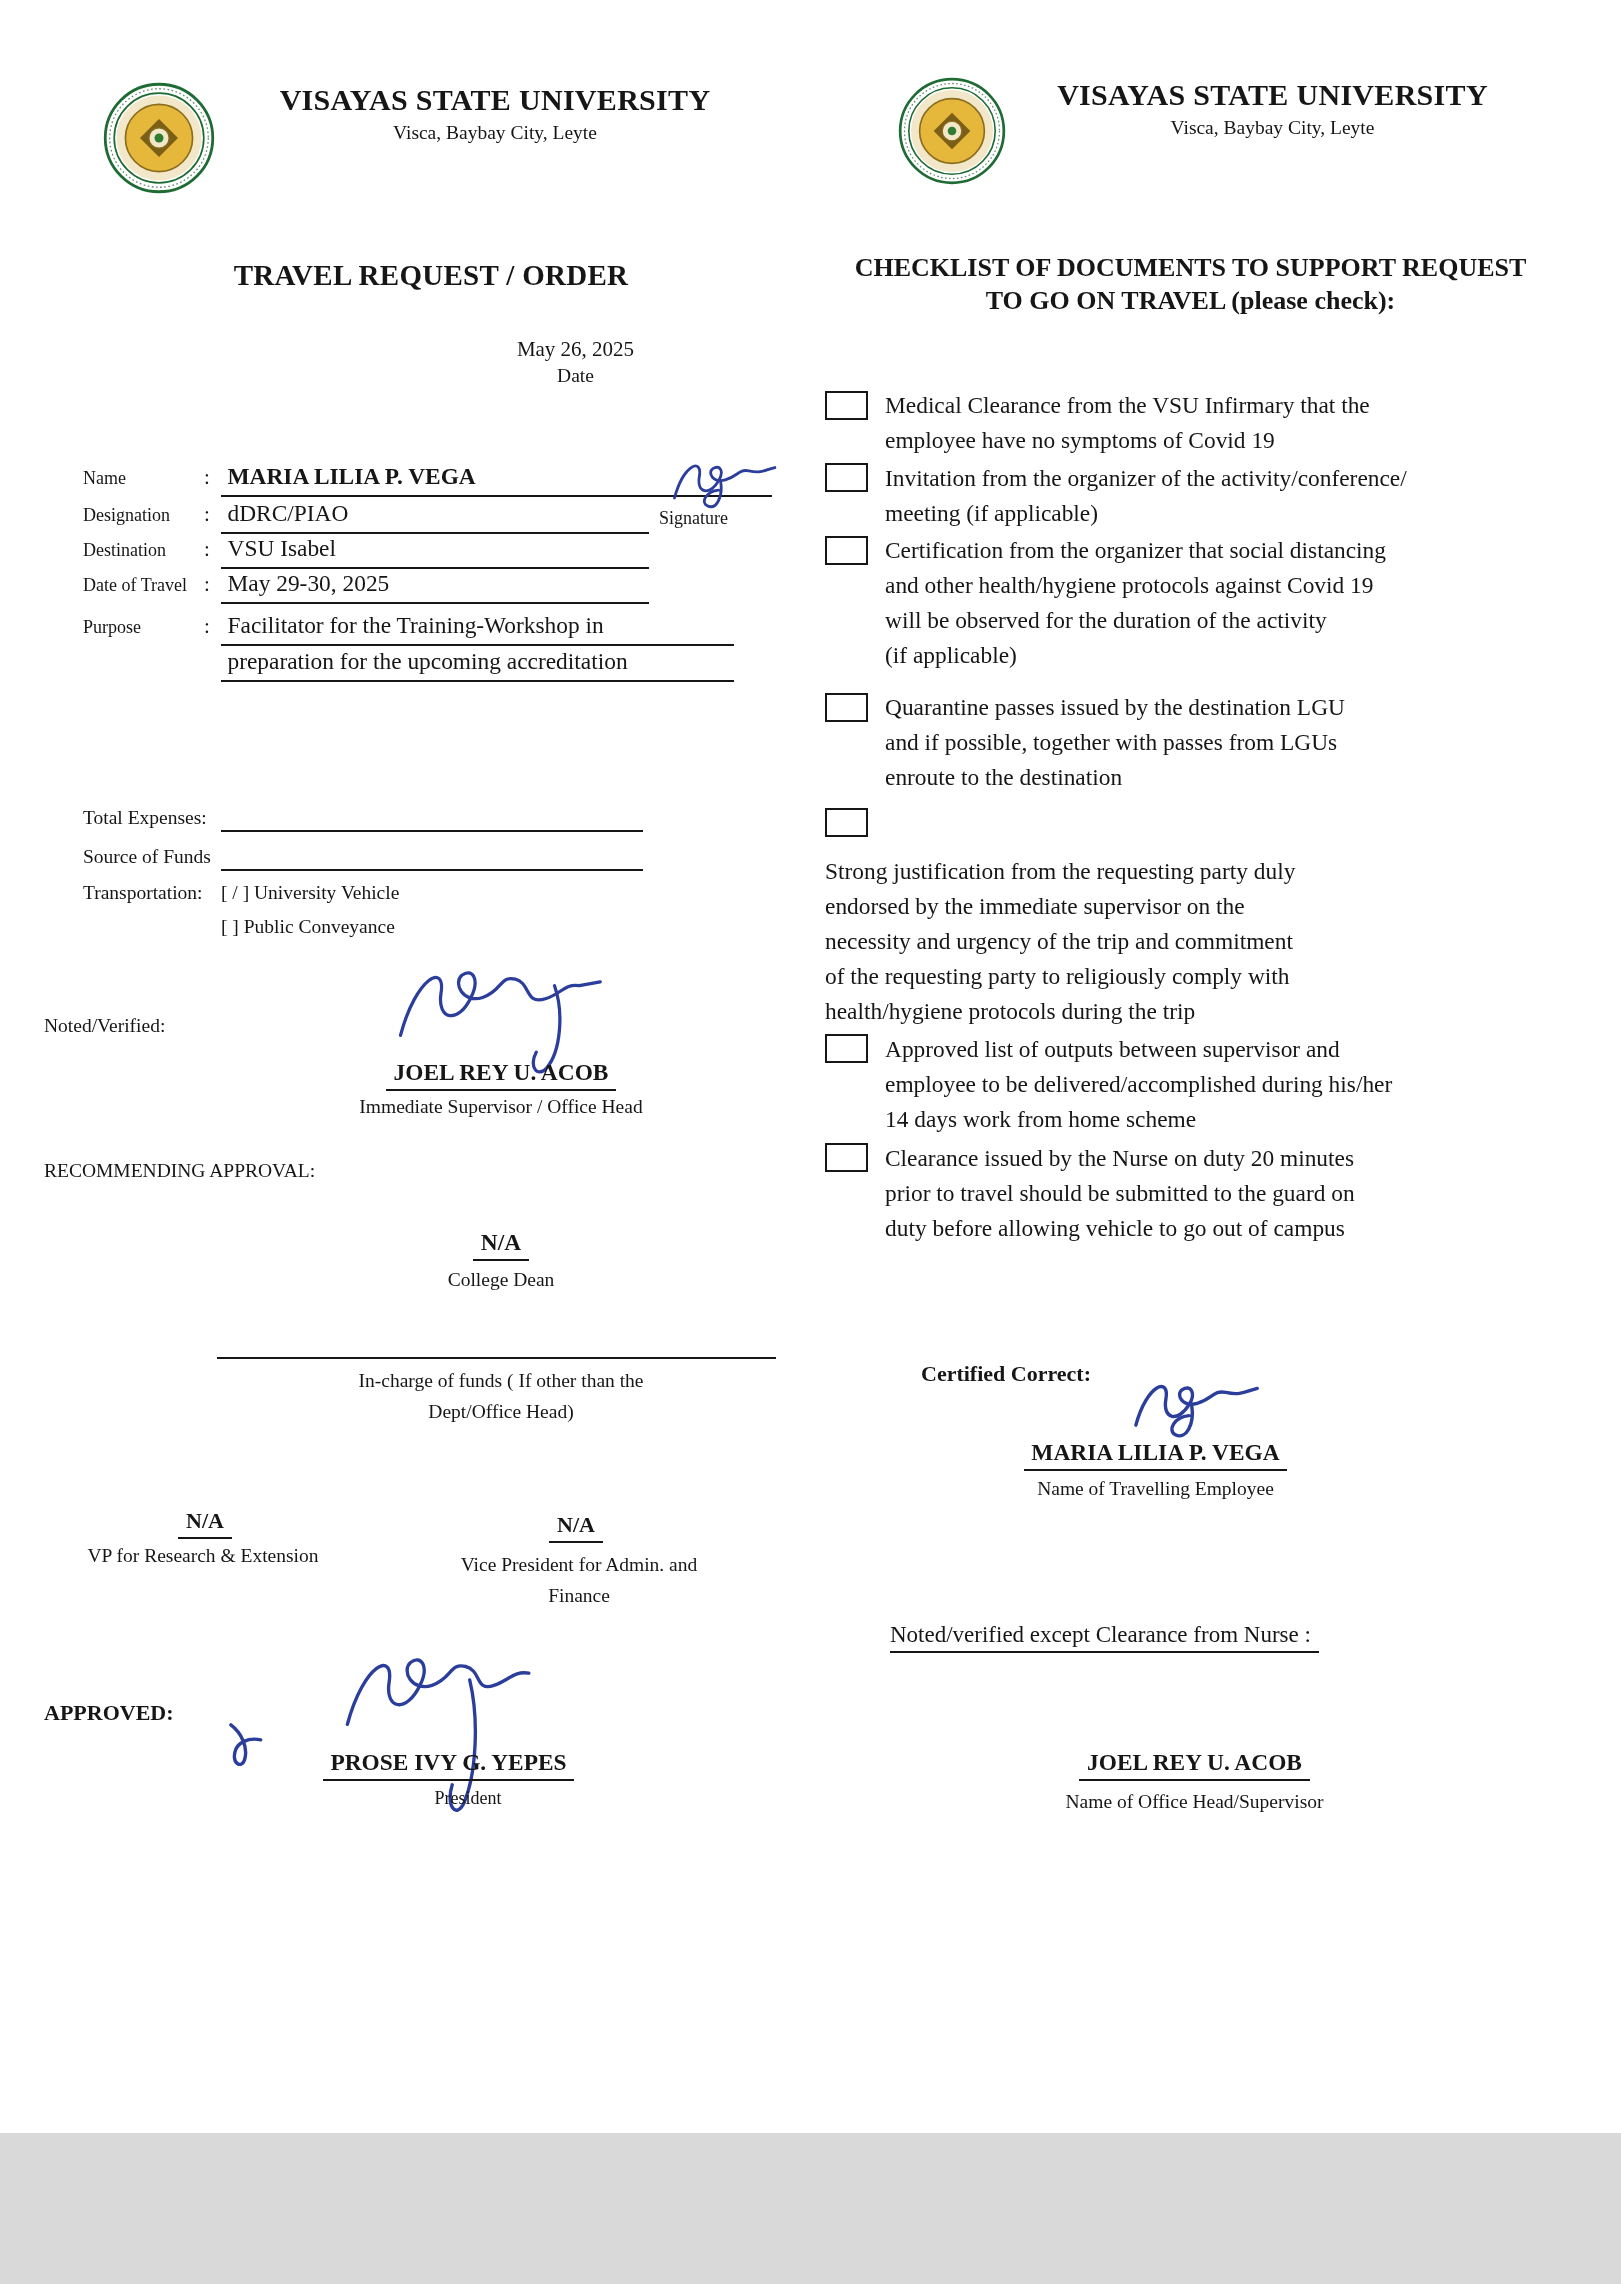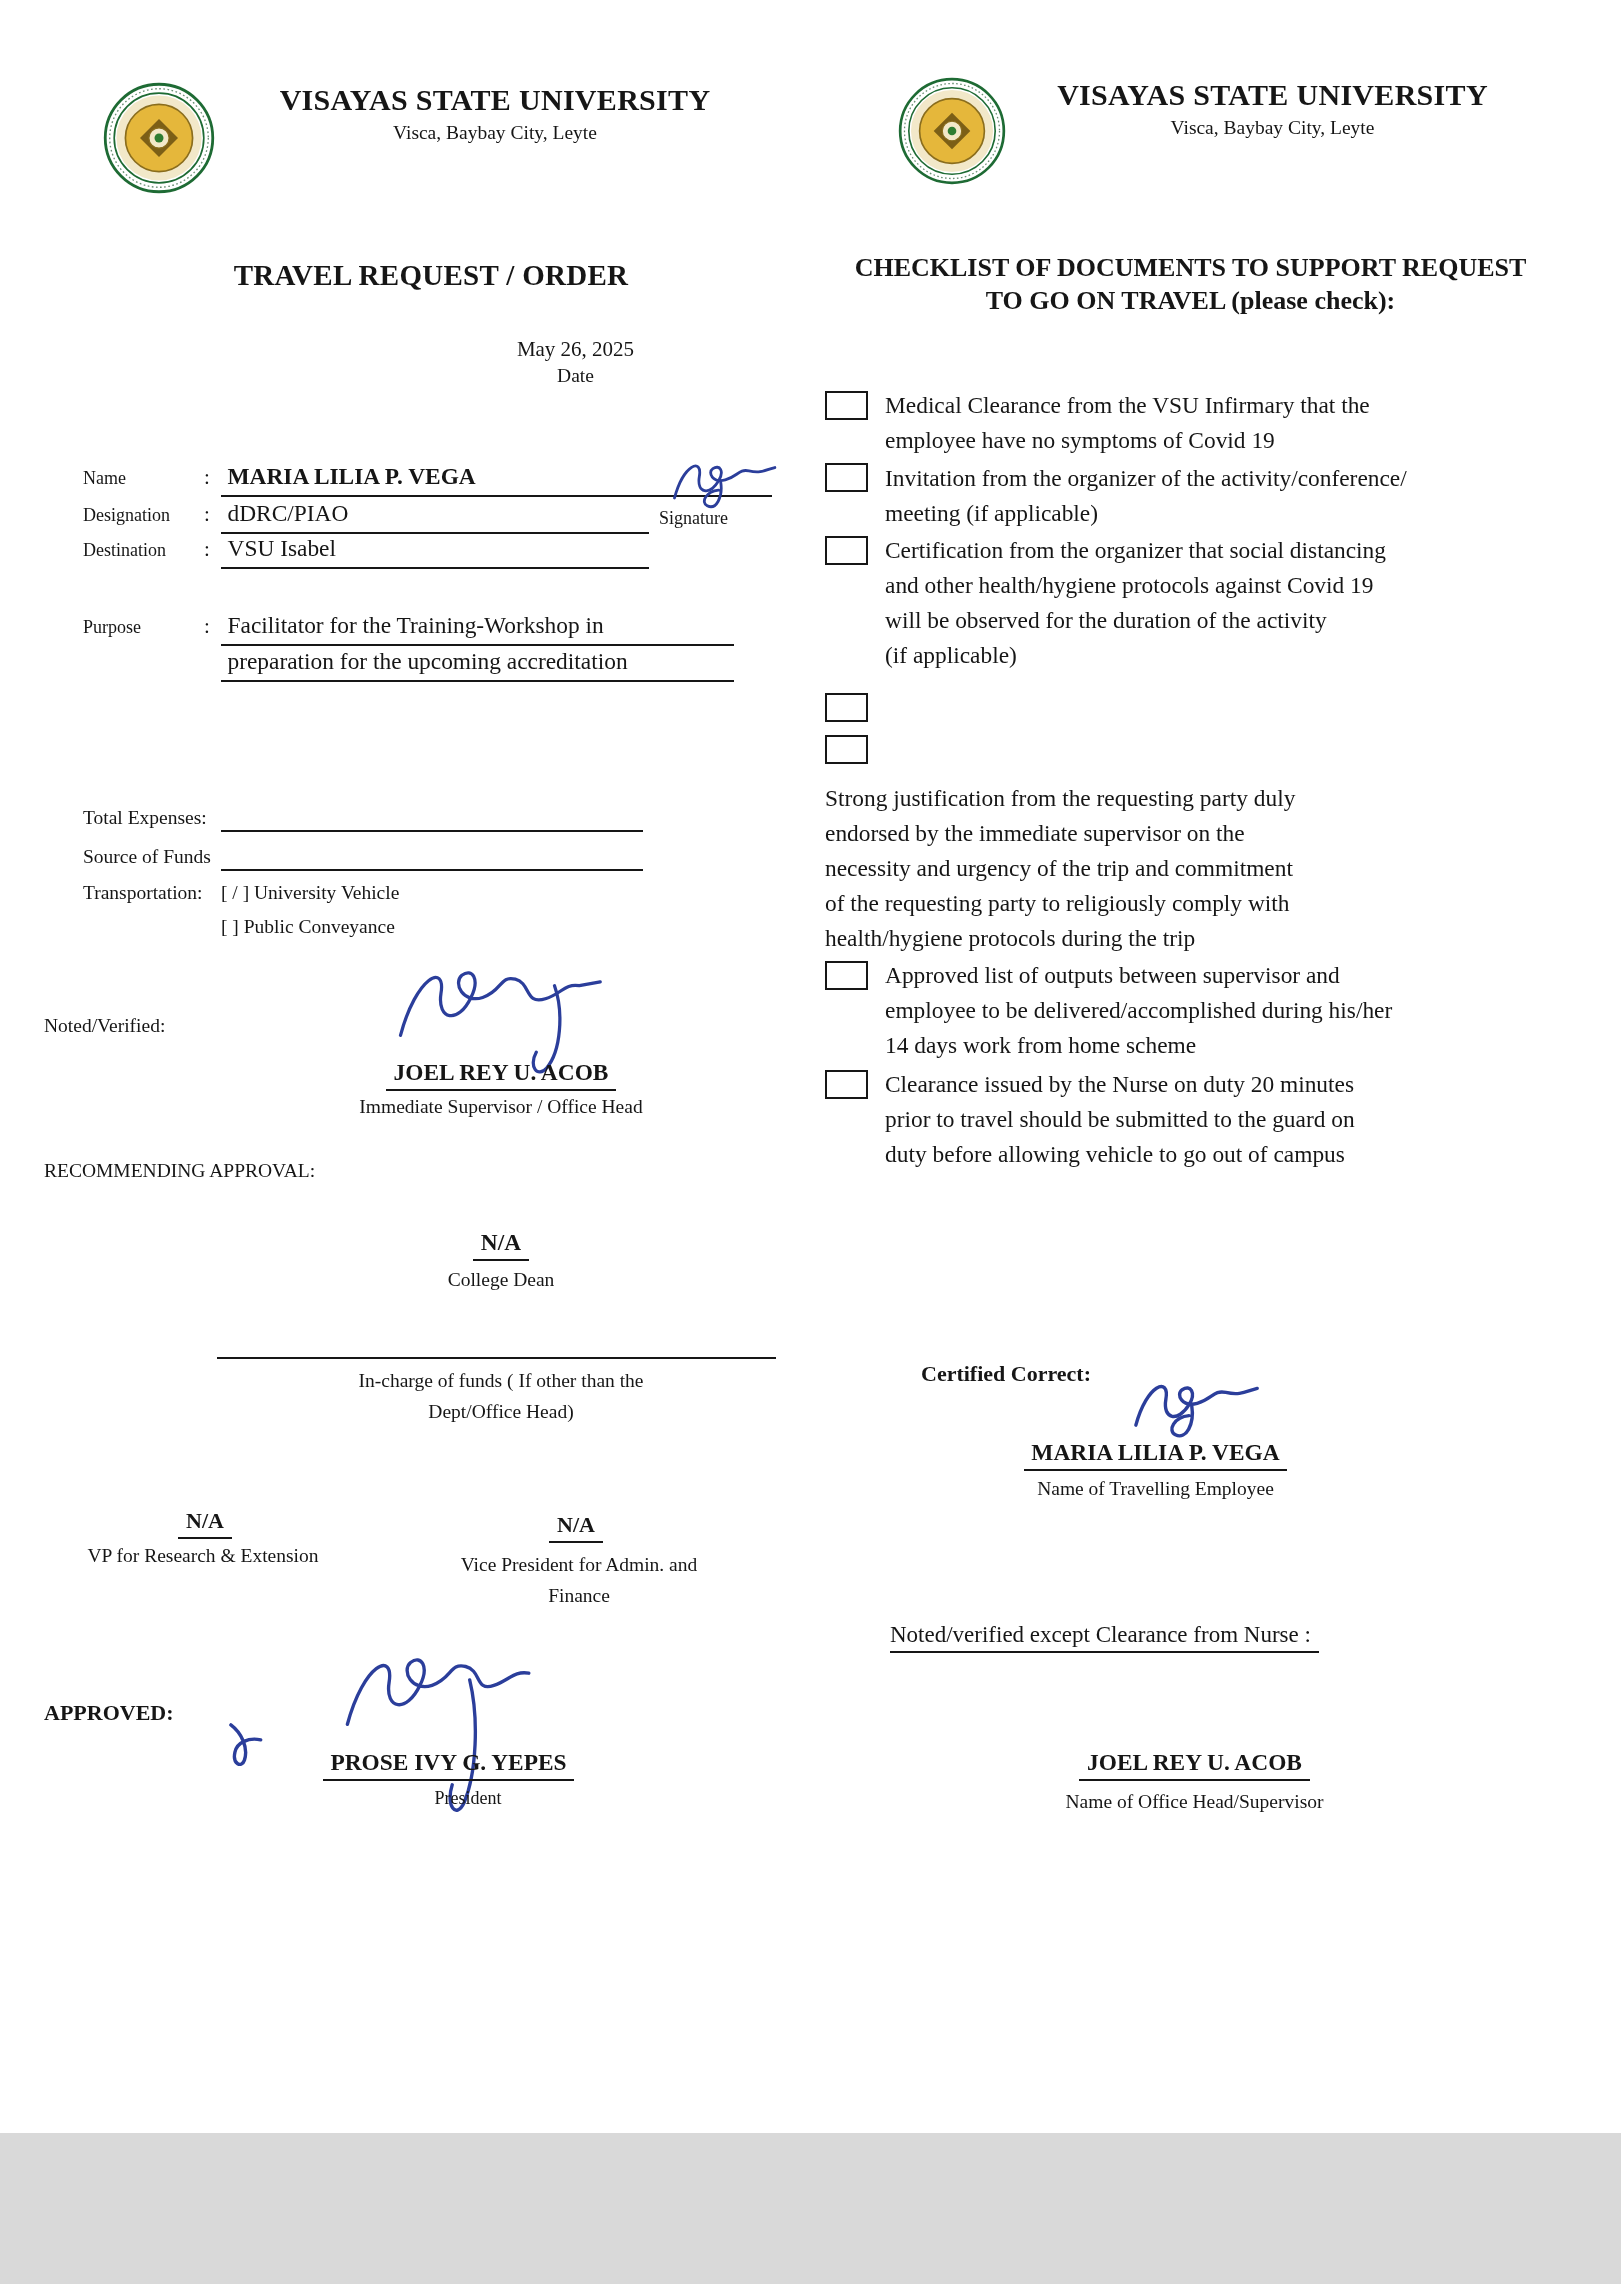--- a/index.html
+++ b/index.html
@@ -74,20 +74,23 @@
   <div class="abs small-lbl" style="left:659px; top:508px;">Signature</div>
 
   <div class="frow" style="top:500px;">
     <span class="flabel">Designation</span><span class="fcolon">:</span><span class="fval" style="width:428px;">dDRC/PIAO</span>
   </div>
 
   <div class="frow" style="top:535px;">
     <span class="flabel">Destination</span><span class="fcolon">:</span><span class="fval" style="width:428px;">VSU Isabel</span>
   </div>
 
+  <div class="frow" style="top:570px;">
+    <span class="flabel">Date of Travel</span><span class="fcolon">:</span><span class="fval" style="width:428px;">May 29-30, 2025</span>
+  </div>
 
   <div class="frow" style="top:612px;">
     <span class="flabel">Purpose</span><span class="fcolon">:</span><span class="fval" style="width:513px;">Facilitator for the Training-Workshop in</span>
   </div>
   <div class="abs fval" style="left:221px; top:648px; width:513px;">preparation for the upcoming accreditation</div>
 
   <div class="abs med-lbl" style="left:83px; top:807px;">Total Expenses:</div>
   <div class="blank-line" style="left:221px; top:830px; width:422px;"></div>
 
   <div class="abs med-lbl" style="left:83px; top:846px;">Source of Funds</div>
@@ -195,20 +198,23 @@
     <div class="citem" style="margin-bottom:17px;">
       <div class="cbox"></div>
       <div class="ctext">Certification from the organizer that social distancing
 and other health/hygiene protocols against Covid 19
 will be observed for the duration of the activity
 (if applicable)</div>
     </div>
 
     <div class="citem" style="margin-bottom:10.4px;">
       <div class="cbox"></div>
+      <div class="ctext">Quarantine passes issued by the destination LGU
+and if possible, together with passes from LGUs
+enroute to the destination</div>
     </div>
 
     <div class="citem" style="margin-bottom:2.6px;flex-direction:column;">
       <div class="cbox"></div>
       <div class="ctext">Strong justification from the requesting party duly
 endorsed by the immediate supervisor on the
 necessity and urgency of the trip and commitment
 of the requesting party to religiously comply with
 health/hygiene protocols during the trip</div>
     </div>

